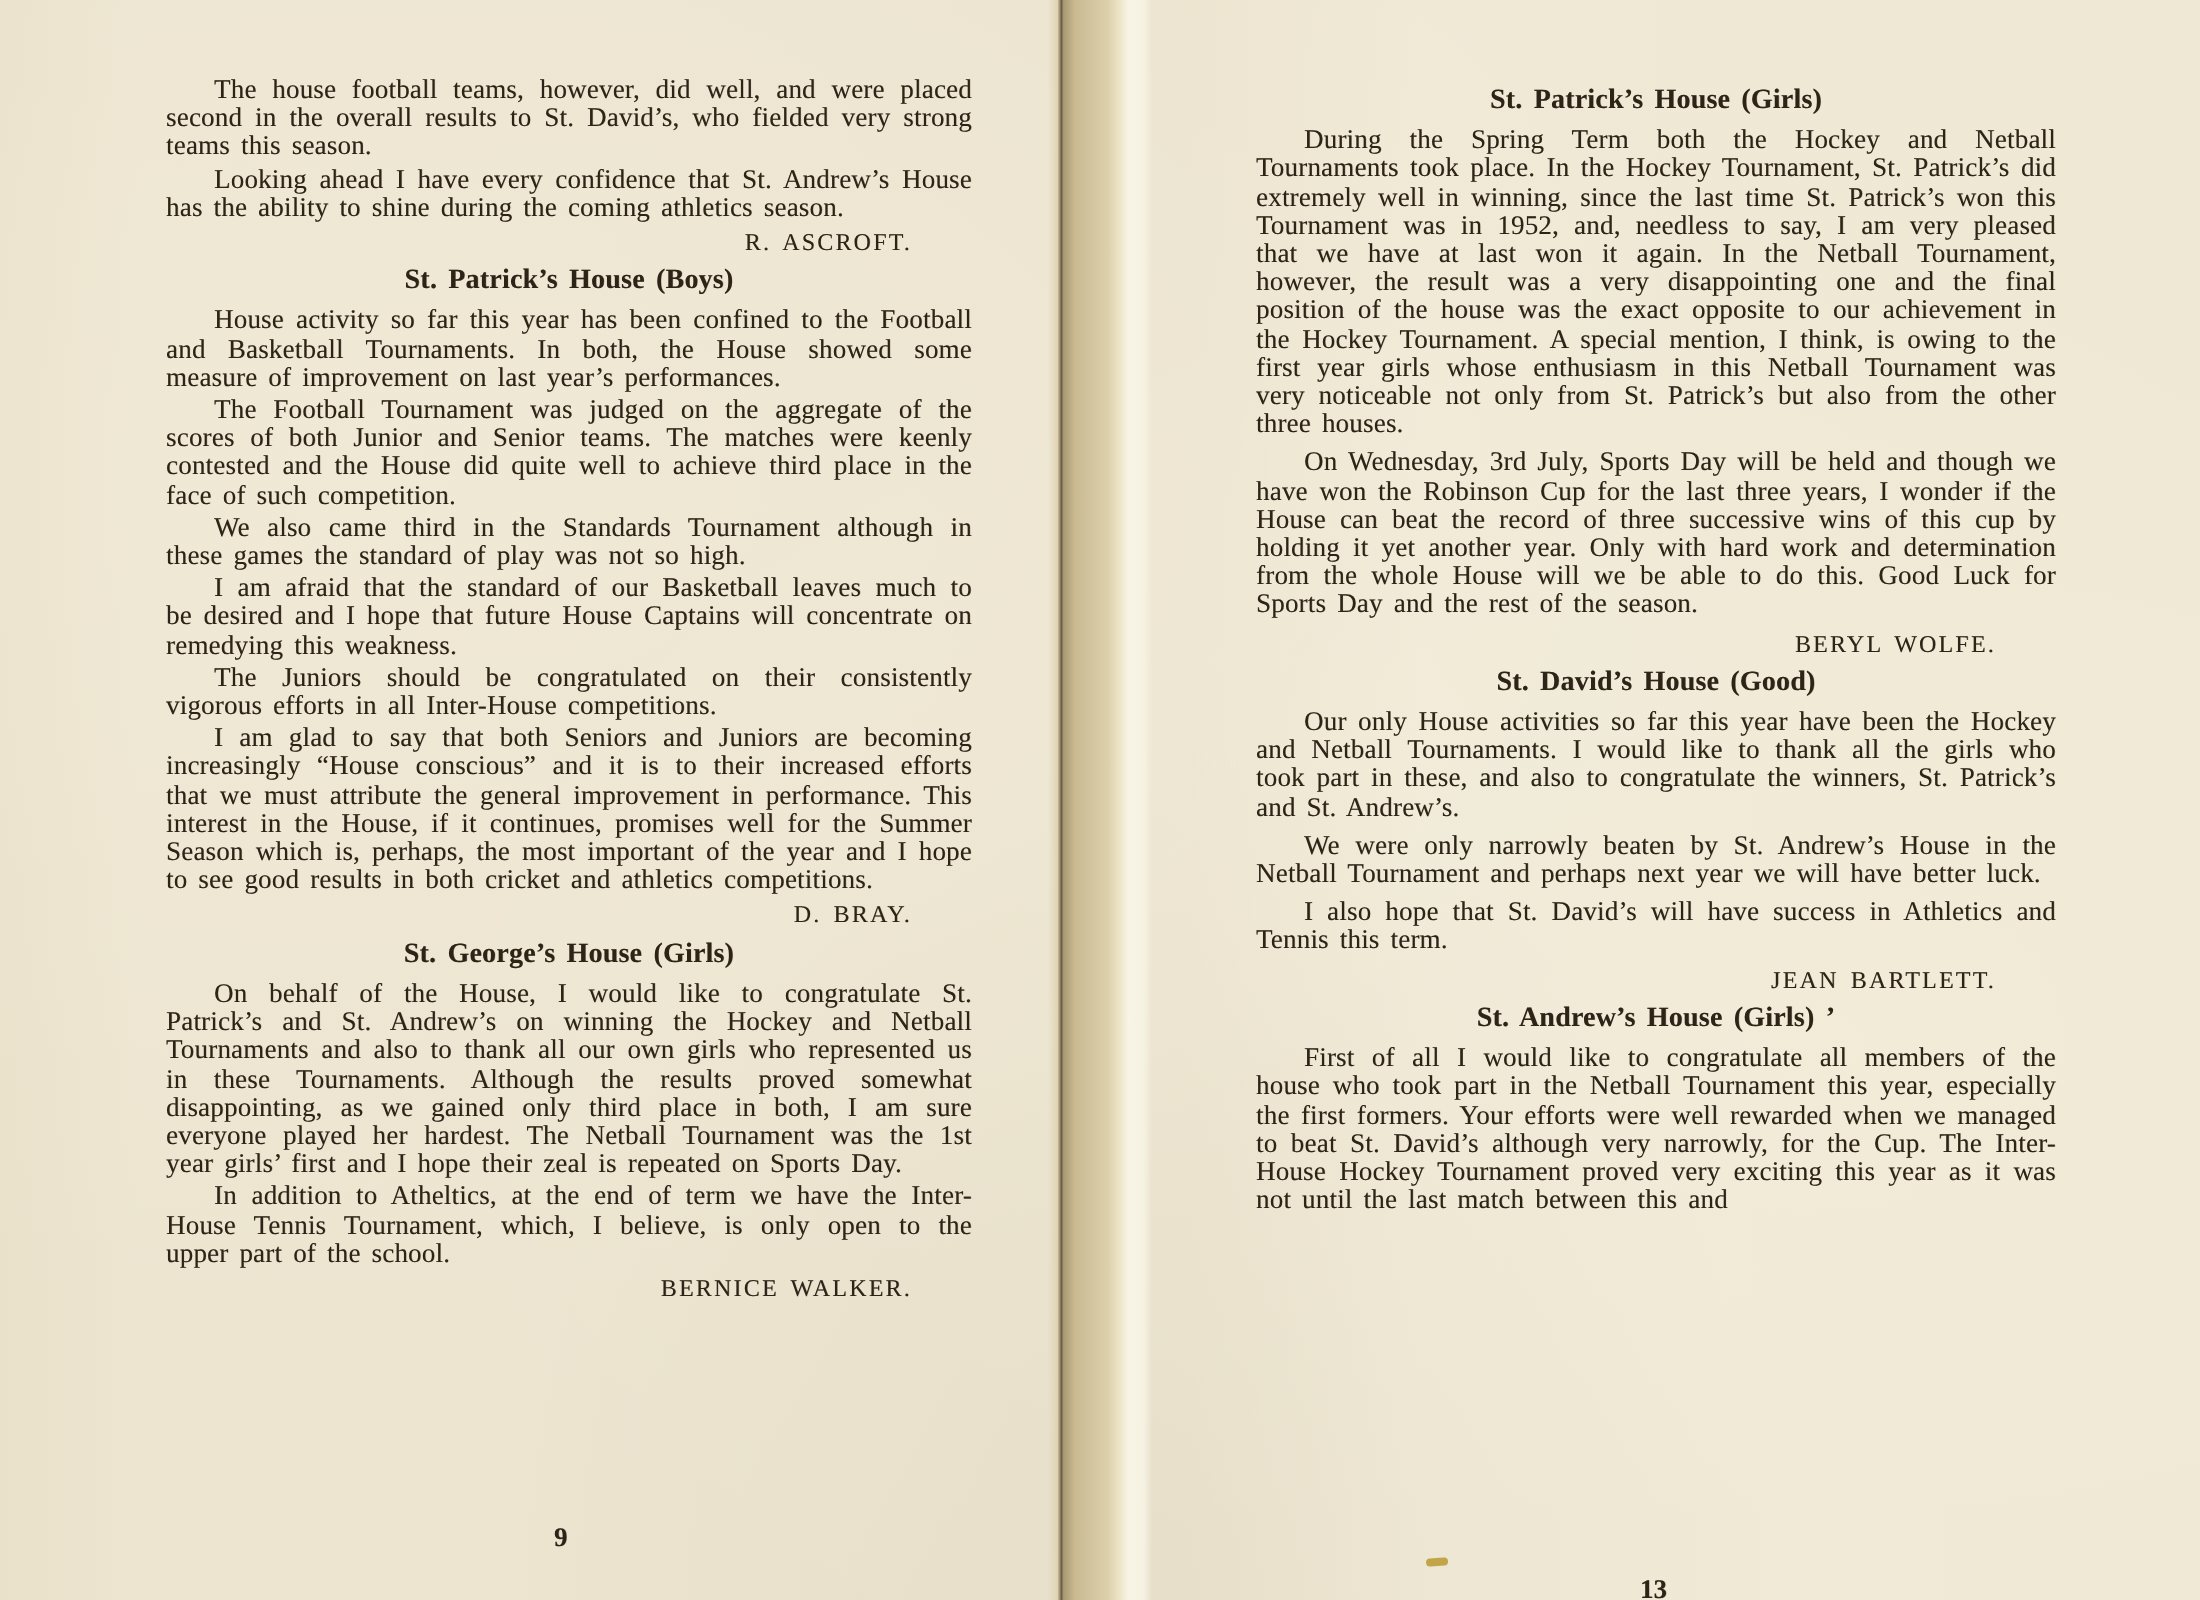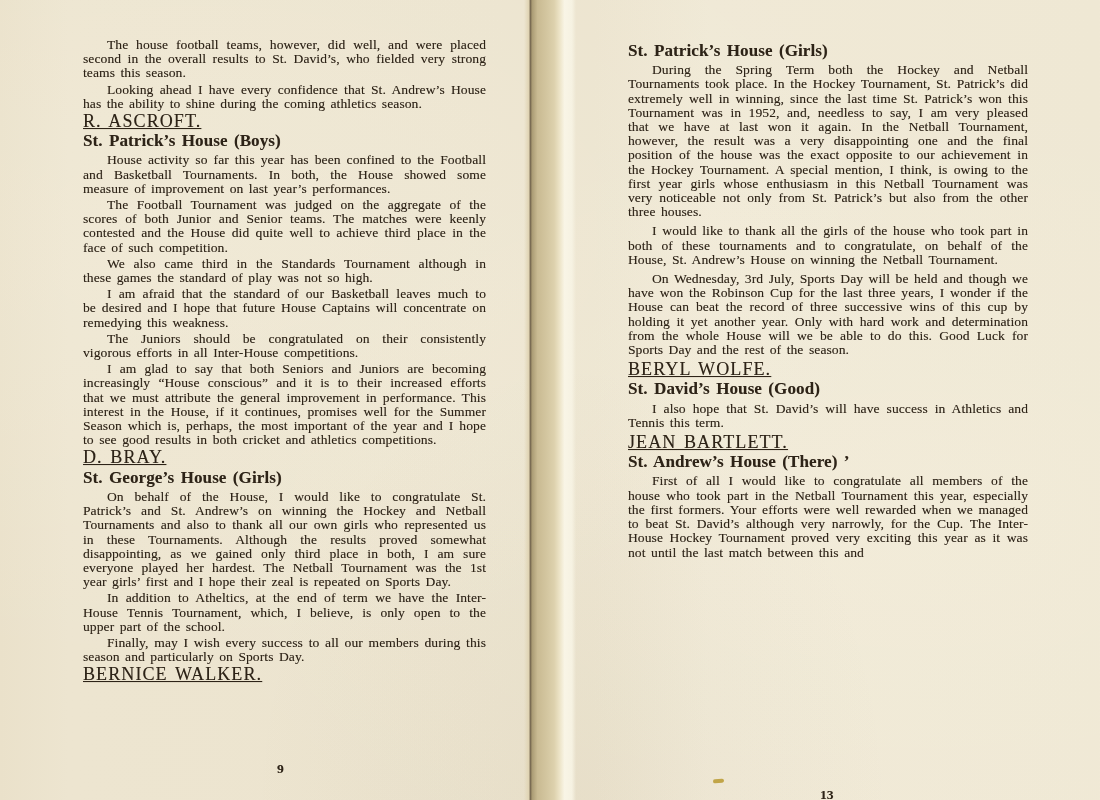--- a/index.html
+++ b/index.html
@@ -47,22 +47,22 @@
       #fbf9f0 85%,
       #ffffff 100%);
   }
   .page-text{position:absolute;z-index:3;font-size:13.5px;line-height:14.2px;
     letter-spacing:0.1px;word-spacing:2px;
     text-shadow:0.2px 0.2px 0 rgba(40,30,20,0.35);}
   .page-text.left{left:83px;top:38px;width:403px;}
   .page-text.right{left:628px;top:38px;width:400px;}
   .para{text-align:justify;text-indent:24px;margin:0 0 2px 0;}
   .page-text.right .para{margin:0 0 5px 0;}
-  .heading{text-align:left;font-weight:bold;font-size:17px;margin:6px 0 5px 0;text-indent:0;}
-  .sig{padding-right:30px;font-size:18px;letter-spacing:1.1px;margin:3px 0 3px 0;text-indent:0;text-decoration:underline;}
+  .heading{text-align:center;font-weight:bold;font-size:14px;margin:6px 0 5px 0;text-indent:0;}
+  .sig{text-align:right;padding-right:30px;font-size:12px;letter-spacing:1.1px;margin:3px 0 3px 0;text-indent:0;}
   .pagenum{position:absolute;z-index:3;font-weight:bold;font-size:13.5px;
     text-shadow:0.2px 0.2px 0 rgba(40,30,20,0.35);}
   .pagenum.left{left:277px;top:761px;}
   .pagenum.right{left:820px;top:753px;margin-top:34px;}
   .smudge{
     position:absolute;z-index:3;left:713px;top:779px;width:11px;height:3.5px;
     background:#b9992f;border-radius:2px;transform:rotate(-4deg);opacity:0.85;
   }
 </style>
 </head>
@@ -81,34 +81,34 @@
       <div class="para">House activity so far this year has been confined to the Football and Basketball Tournaments.  In both, the House showed some measure of improvement on last year’s performances.</div>
       <div class="para">The Football Tournament was judged on the aggregate of the scores of both Junior and Senior teams.  The matches were keenly contested and the House did quite well to achieve third place in the face of such competition.</div>
       <div class="para">We also came third in the Standards Tournament although in these games the standard of play was not so high.</div>
       <div class="para">I am afraid that the standard of our Basketball leaves much to be desired and I hope that future House Captains will concentrate on remedying this weakness.</div>
       <div class="para">The Juniors should be congratulated on their consistently vigorous efforts in all Inter-House competitions.</div>
       <div class="para">I am glad to say that both Seniors and Juniors are becoming increasingly “House conscious” and it is to their increased efforts that we must attribute the general improvement in performance. This interest in the House, if it continues, promises well for the Summer Season which is, perhaps, the most important of the year and I hope to see good results in both cricket and athletics competitions.</div>
       <div class="sig">D. BRAY.</div>
       <div class="heading">St. George’s House (Girls)</div>
       <div class="para">On behalf of the House, I would like to congratulate St. Patrick’s and St. Andrew’s on winning the Hockey and Netball Tournaments and also to thank all our own girls who represented us in these Tournaments.  Although the results proved somewhat disappointing, as we gained only third place in both, I am sure everyone played her hardest.  The Netball Tournament was the 1st year girls’ first and I hope their zeal is repeated on Sports Day.</div>
       <div class="para">In addition to Atheltics, at the end of term we have the Inter-House Tennis Tournament, which, I believe, is only open to the upper part of the school.</div>
-      <div class="para">Finally, may I wish every success to all our members during this season and particularly on Sports Day.</div>
       <div class="sig">BERNICE WALKER.</div>
     </div>
 
   <div class="page-text right">
       <div class="heading">St. Patrick’s House (Girls)</div>
       <div class="para">During the Spring Term both the Hockey and Netball Tournaments took place.  In the Hockey Tournament, St. Patrick’s did extremely well in winning, since the last time St. Patrick’s won this Tournament was in 1952, and, needless to say, I am very pleased that we have at last won it again.  In the Netball Tournament, however, the result was a very disappointing one and the final position of the house was the exact opposite to our achievement in the Hockey Tournament.  A special mention, I think, is owing to the first year girls whose enthusiasm in this Netball Tournament was very noticeable not only from St. Patrick’s but also from the other three houses.</div>
-      <div class="para">I would like to thank all the girls of the house who took part in both of these tournaments and to congratulate, on behalf of the House, St. Andrew’s House on winning the Netball Tournament.</div>
       <div class="para">On Wednesday, 3rd July, Sports Day will be held and though we have won the Robinson Cup for the last three years, I wonder if the House can beat the record of three successive wins of this cup by holding it yet another year.  Only with hard work and determination from the whole House will we be able to do this. Good Luck for Sports Day and the rest of the season.</div>
       <div class="sig">BERYL WOLFE.</div>
       <div class="heading">St. David’s House (Good)</div>
+      <div class="para">Our only House activities so far this year have been the Hockey and Netball Tournaments.  I would like to thank all the girls who took part in these, and also to congratulate the winners, St. Patrick’s and St. Andrew’s.</div>
+      <div class="para">We were only narrowly beaten by St. Andrew’s House in the Netball Tournament and perhaps next year we will have better luck.</div>
       <div class="para">I also hope that St. David’s will have success in Athletics and Tennis this term.</div>
       <div class="sig">JEAN BARTLETT.</div>
-      <div class="heading">St. Andrew’s House (There) ’</div>
+      <div class="heading">St. Andrew’s House (Girls) ’</div>
       <div class="para">First of all I would like to congratulate all members of the house who took part in the Netball Tournament this year, especially the first formers.  Your efforts were well rewarded when we managed to beat St. David’s although very narrowly, for the Cup.  The Inter-House Hockey Tournament proved very exciting this year as it was not until the last match between this and</div>
     </div>
 
   <div class="pagenum left">9</div>
 
   <div class="pagenum right">13</div>
 
   <div class="smudge"></div>
 
 </div>

